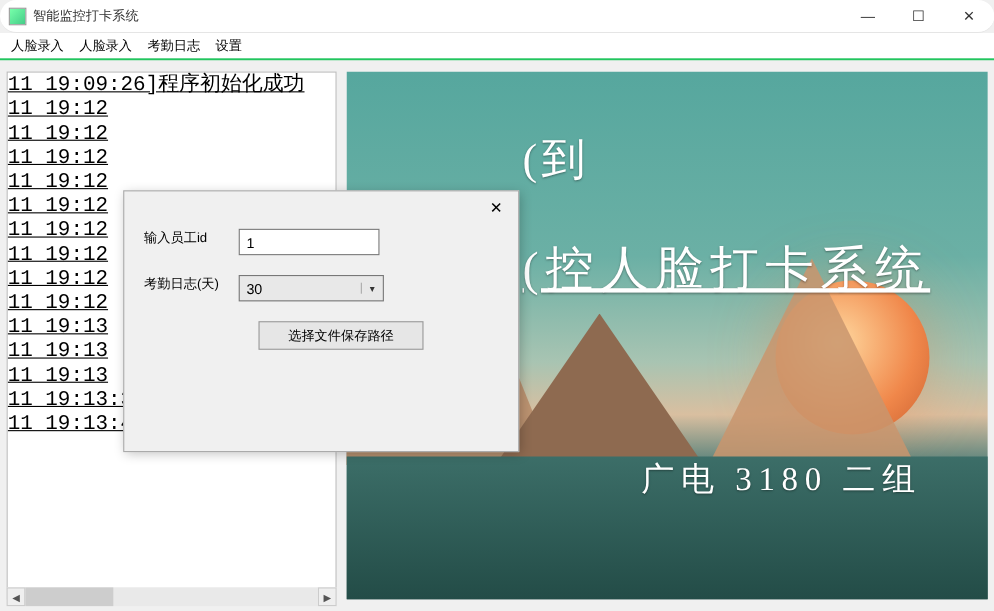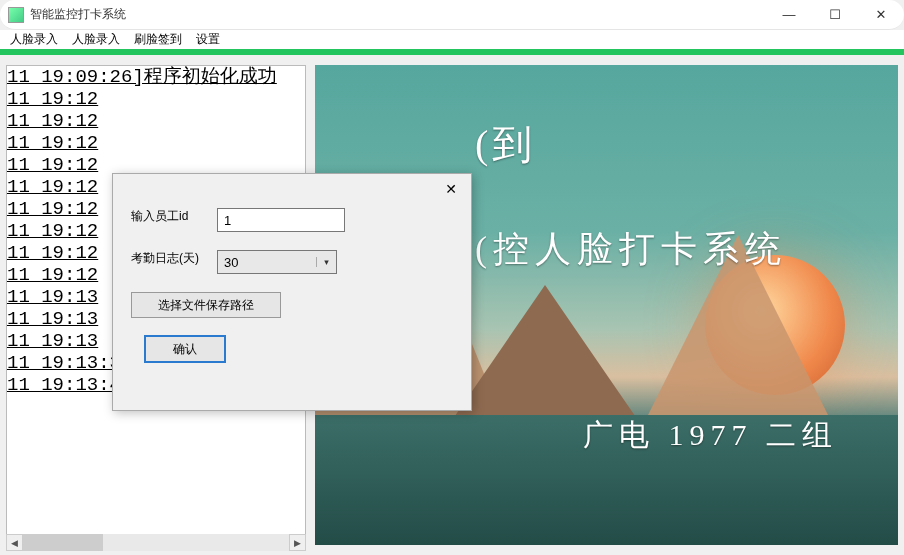--- a/index.html
+++ b/index.html
@@ -4,21 +4,21 @@
 <style>
   * { box-sizing: border-box; margin: 0; padding: 0; font-family: "Microsoft YaHei", "SimSun", sans-serif; }
   body { background: #f0f0f0; width: 904px; height: 555px; overflow: hidden; position: relative; }
 
   .titlebar { height: 30px; background: #fff; display: flex; align-items: center; border-bottom: 1px solid #e5e5e5; border-radius: 15px; }
   .app-icon { width: 16px; height: 16px; margin: 0 6px 0 8px; background: linear-gradient(135deg,#7fa,#4c8); border: 1px solid #999; }
   .title-text { font-size: 12px; color: #333; flex: 1; }
   .win-controls { display: flex; height: 100%; }
   .win-btn { width: 46px; display: flex; align-items: center; justify-content: center; font-size: 13px; color: #333; cursor: default; }
 
-  .menubar { height: 25px; background: #fff; display: flex; align-items: center; gap: 14px; padding: 0 10px; font-size: 12px; border-bottom: 6px solid #22c55e; }
+  .menubar { height: 25px; background: #fff; display: flex; align-items: center; gap: 14px; padding: 0 10px; font-size: 12px; border-bottom: 2px solid #22c55e; }
   .menu-item { cursor: default; }
 
   .client { position: relative; width: 100%; height: calc(100% - 55px); background: #f0f0f0; }
 
   .log-panel { position: absolute; left: 6px; top: 10px; width: 300px; height: 480px; background: #fff; border: 1px solid #bbb; overflow: hidden; }
   .log-line { font-family: "SimSun","Courier New",monospace; font-size: 19px; text-decoration: underline; white-space: nowrap; padding: 0 0; line-height: 22px; }
 
   .h-scroll { position: absolute; left: 6px; bottom: 4px; width: 300px; height: 17px; background: #f0f0f0; display: flex; align-items: center; }
   .h-scroll .arrow { width: 17px; height: 17px; background: #efefef; border: 1px solid #ccc; display:flex; align-items:center; justify-content:center; font-size:9px; color:#555; }
   .h-scroll .track { flex:1; height: 17px; background: #e9e9e9; position: relative; }
@@ -26,56 +26,56 @@
 
   .banner { position: absolute; left: 315px; top: 10px; right: 6px; height: 480px; overflow: hidden; }
   .sky { position:absolute; inset:0; background: linear-gradient(180deg,#56a79e 0%,#6bb0a5 35%,#a8c4b2 55%,#d9bfa0 65%,#4e7d78 75%,#2f5a56 100%); }
   .sun { position:absolute; left: 390px; top: 190px; width: 140px; height: 140px; border-radius:50%; background: radial-gradient(circle at 40% 40%, #ffd9a0, #f0874a 60%, #c95f2f 100%); box-shadow: 0 0 60px rgba(240,135,74,.4); }
   .mtn1 { position:absolute; left:-40px; bottom:120px; width:260px; height:180px; background:#b88d6a; transform: skewX(-15deg) rotate(2deg); clip-path: polygon(50% 0,100% 100%,0 100%); opacity:.9;}
   .mtn2 { position:absolute; left:120px; bottom:100px; width:220px; height:160px; background:#8e6a50; clip-path: polygon(50% 0,100% 100%,0 100%);}
   .mtn3 { position:absolute; right:60px; bottom:110px; width:200px; height:200px; background:#c9956d; clip-path: polygon(50% 0,100% 100%,0 100%); opacity:.85;}
   .water { position:absolute; left:0; right:0; bottom:0; height:130px; background: linear-gradient(180deg,#3c6e68,#234c47); }
   .banner-text { position:absolute; color:#fff; font-family:"KaiTi","STKaiti",serif; text-shadow: 0 1px 2px rgba(0,0,0,.4); }
   .bt1 { left: 160px; top: 52px; font-size: 40px; letter-spacing: 4px; }
-  .bt2 { left: 160px; top: 160px; font-size: 36px; letter-spacing: 6px; }
+  .bt2 { left: 160px; top: 150px; font-size: 44px; letter-spacing: 6px; text-decoration: underline; }
   .bt3 { right: 60px; top: 350px; font-size: 30px; letter-spacing: 6px; }
   .bt4 { left: 70px; bottom: 22px; right: 20px; font-size: 18px; letter-spacing: 4px; }
 
   .dialog { position: absolute; left: 112px; top: 118px; width: 360px; height: 238px; background: #f0f0f0; border: 1px solid #aaa; box-shadow: 2px 2px 10px rgba(0,0,0,.25); }
   .dlg-title { height: 30px; display:flex; align-items:center; justify-content:flex-end; }
   .dlg-close { width: 40px; height: 28px; display:flex; align-items:center; justify-content:center; font-size:14px; cursor:default; }
   .dlg-body { padding: 4px 18px; font-size: 12px; }
   .row { display:flex; align-items:flex-start; margin-bottom: 18px; }
   .row label { width: 86px; }
   .row input[type=text] { width: 128px; height: 24px; border: 1px solid #777; padding: 0 6px; font-size: 13px; background:#fff; }
-  .select { width: 120px; height: 24px; border: 1px solid #777; background:#e8e8e8; display:flex; align-items:center; }
+  .select { width: 132px; height: 24px; border: 1px solid #777; background:#e8e8e8; display:flex; align-items:center; }
   .select span { flex:1; padding:0 6px; font-size:13px; }
   .select .dd { width:20px; text-align:center; border-left:1px solid #aaa; font-size:9px; color:#333; }
-  .path-btn { width: 150px; height: 26px; background:#e6e6e6; border:1px solid #999; font-size:12px; display:flex; align-items:center; justify-content:center; cursor:default; }
+  .path-btn { margin-left: 104px; width: 150px; height: 26px; background:#e6e6e6; border:1px solid #999; font-size:12px; display:flex; align-items:center; justify-content:center; cursor:default; }
   .dlg-actions { display:flex; justify-content:space-between; padding: 18px 24px 0 14px; }
   .btn { width: 80px; height: 26px; background:#e6e6e6; border:1px solid #888; font-size:12px; display:flex; align-items:center; justify-content:center; cursor:default; }
   .btn.primary { outline: 2px solid #2a7bd0; outline-offset: -1px; }
 </style>
 </head>
 <body>
 
 <div class="titlebar">
   <div class="app-icon"></div>
   <div class="title-text">智能监控打卡系统</div>
   <div class="win-controls">
     <div class="win-btn">―</div>
     <div class="win-btn">☐</div>
     <div class="win-btn close">✕</div>
   </div>
 </div>
 
 <div class="menubar">
   <div class="menu-item">人脸录入</div>
   <div class="menu-item">人脸录入</div>
-  <div class="menu-item">刷脸签到</div>
+  <div class="menu-item">考勤日志</div>
   <div class="menu-item">设置</div>
 </div>
 
 <div class="client">
 
   <div class="log-panel">
     <div class="log-line">11 19:09:26]程序初始化成功</div>
     <div class="log-line">11 19:12</div>
     <div class="log-line">11 19:12</div>
     <div class="log-line">11 19:12</div>
@@ -102,21 +102,21 @@
 
   <div class="banner">
     <div class="sky"></div>
     <div class="sun"></div>
     <div class="mtn1"></div>
     <div class="mtn2"></div>
     <div class="mtn3"></div>
     <div class="water"></div>
     <div class="banner-text bt1">(到</div>
     <div class="banner-text bt2">(控人脸打卡系统</div>
-    <div class="banner-text bt3">广电 1977 二组</div>
+    <div class="banner-text bt3">广电 3180 二组</div>
   </div>
 
   <div class="dialog">
     <div class="dlg-title">
       <div class="dlg-close">
         <span>✕</span>
       </div>
     </div>
     <div class="dlg-body">
       <div class="row">
@@ -125,18 +125,17 @@
       </div>
       <div class="row">
         <label>考勤日志(天)</label>
         <div class="select">
           <span>30</span>
           <div class="dd">▾</div>
         </div>
       </div>
       <div class="path-btn">选择文件保存路径</div>
       <div class="dlg-actions">
-        <div class="btn primary">确认</div>
       </div>
     </div>
   </div>
 
 </div>
 
 </body></html>

